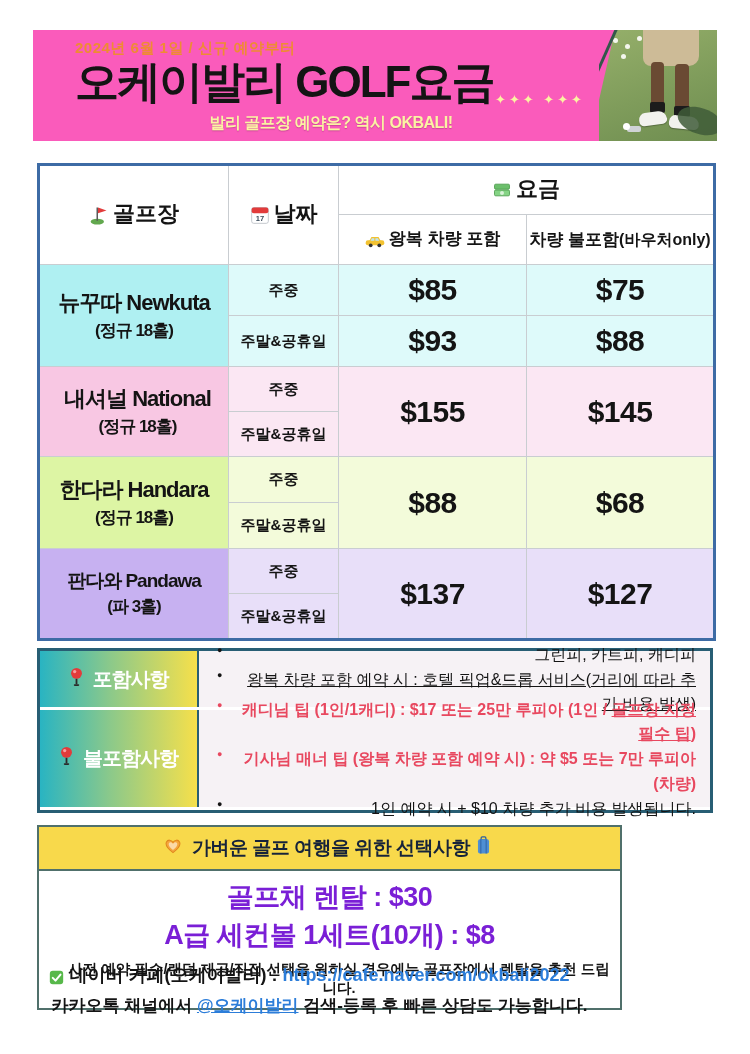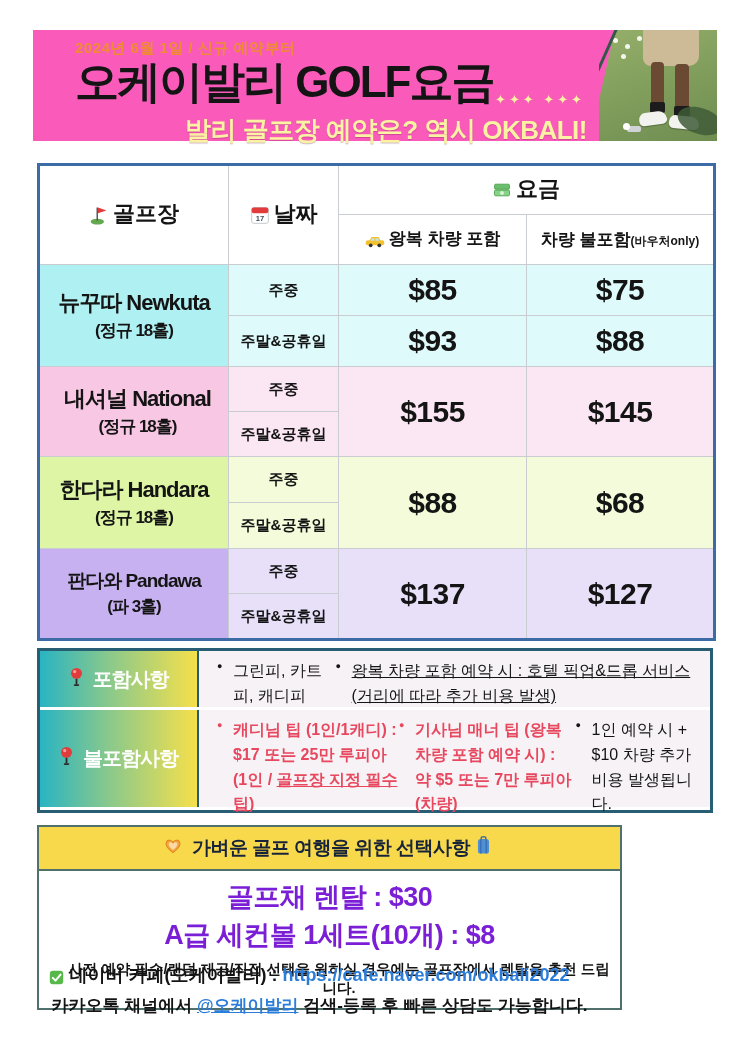--- a/index.html
+++ b/index.html
@@ -5,59 +5,59 @@
   * { margin:0; padding:0; box-sizing:border-box; }
   body { background:#e8e8e8; font-family:"Liberation Sans","DejaVu Sans",sans-serif; }
   .page { width:750px; height:1054px; background:#ffffff; position:relative; overflow:hidden; margin:0 auto; }
 
   
   .banner { position:absolute; left:33px; top:30px; width:684px; height:111px; display:flex; }
   .banner-pink { flex:1; background:#FA5BBB; position:relative; padding:9px 0 0 42px; }
   .banner-date { color:#EE8B33; font-weight:800; font-size:15px; letter-spacing:0.5px; }
   .banner-title { color:#141414; font-weight:900; font-size:44px; letter-spacing:-2px; line-height:1.05; margin-top:1px; }
   .banner-stars { position:absolute; right:14px; top:62px; color:#FBF3A3; font-size:13px; letter-spacing:3px; font-weight:700; }
-  .banner-sub { color:#FBF3A3; font-weight:900; font-size:26px; text-align:right; padding-right:12px; margin-top:8px; letter-spacing:-0.5px; text-shadow:0 1px 1px rgba(120,40,90,.35); }
+  .banner-sub { color:#FBF3A3; font-weight:900; font-size:16px; text-align:center; padding-right:12px; margin-top:8px; letter-spacing:-0.5px; text-shadow:0 1px 1px rgba(120,40,90,.35); }
   .banner-photo { width:118px; background:linear-gradient(160deg,#95af6a 0%,#7f9c5b 55%,#6e8d50 100%); position:relative; overflow:hidden; }
   .photo-sliver { position:absolute; left:0; top:0; width:16px; height:70px; background:#FA5BBB; clip-path:polygon(0 0,100% 0,0 100%); }
   .ball { position:absolute; width:5px; height:5px; border-radius:50%; background:#f4f6ee; }
   .shorts { position:absolute; left:44px; top:-4px; width:56px; height:40px; background:#cdbb97; border-radius:0 0 10px 8px; }
   .leg { position:absolute; background:#6a4a33; border-radius:4px; }
   .sock { position:absolute; background:#1c1c1c; border-radius:2px; }
   .shoe { position:absolute; background:#f2f2ee; border-radius:7px 9px 5px 5px; box-shadow:0 1px 1px rgba(0,0,0,.3); }
   .club-shaft { position:absolute; left:18px; top:-6px; width:3px; height:112px; background:#33584a; transform:rotate(24deg); transform-origin:top left; }
   .club-head { position:absolute; left:28px; top:96px; width:14px; height:6px; background:#cfd3d6; border-radius:2px; }
   .club-ball { position:absolute; left:24px; top:93px; width:7px; height:7px; border-radius:50%; background:#ffffff; }
   .shadow { position:absolute; left:78px; top:78px; width:46px; height:26px; background:#3f5c38; border-radius:50%; transform:rotate(18deg); opacity:.85; }
 
   
   table.price { position:absolute; left:37px; top:163px; width:676px; border-collapse:collapse; table-layout:fixed; }
   table.price td { border:1px solid #c9cdd1; text-align:center; vertical-align:middle; }
   table.price { border:3px solid #3D6BA5; }
   .hcell { background:#ffffff; font-weight:900; font-size:22px; color:#141414; }
   .subh { background:#ffffff; font-weight:900; font-size:17px; color:#141414; }
-  .subh .small { font-size:12px; font-weight:800; }
+  .subh .small { font-size:16px; font-weight:800; }
   .cname { font-weight:900; font-size:22px; color:#141414; letter-spacing:-1px; line-height:1.45; }
   .cname .holes { font-size:17px; font-weight:800; }
   .cname.sm { font-size:19px; }
   .dlabel { font-weight:800; font-size:15px; color:#141414; }
   .pval { font-weight:900; font-size:30px; color:#141414; letter-spacing:-0.5px; }
   .bg-r0 { background:#AFF0F2; } .tint-r0 { background:#DEFAFA; }
   .bg-r1 { background:#F8C7E3;padding-left:7px; } .tint-r1 { background:#FBE7F3; }
   .bg-r2 { background:#DDF5A4; } .tint-r2 { background:#F3FBDA; }
   .bg-r3 { background:#C7B1F1; } .tint-r3 { background:#E8DFF9; }
 
   .icon { display:inline-block; vertical-align:-4px; margin-right:4px; }
 
   
   .infobox { position:absolute; left:37px; top:648px; width:676px; height:165px; border:3px solid #285E74; }
   .inforow { display:flex; }
   .inforow.first { height:59px; border-bottom:3px solid #ffffff; }
   .inforow.second { height:97px; }
   .info-label { width:157px; background:linear-gradient(90deg,#29B4C2 0%,#8CC98A 45%,#F6E04B 100%); color:#ffffff; font-weight:900; font-size:20px; display:flex; align-items:center; justify-content:center; gap:5px; letter-spacing:-1px; flex:none; }
-  .info-content { flex:1; background:#F6F2F5; border-left:2px solid #285E74; padding:8px 14px 6px 18px; display:flex; flex-direction:row; justify-content:center; }
+  .info-content { flex:1; background:#F6F2F5; border-left:2px solid #285E74; padding:8px 14px 6px 18px; display:flex; flex-direction:column; justify-content:center;text-align:right; }
   .bullet { font-size:16px; color:#141414; line-height:1.55; position:relative; padding-left:16px; }
   .bullet::before { content:"●"; position:absolute; left:0; top:1px; font-size:9px; }
   .bullet.red { color:#E8485F; font-weight:800; }
   .bullet.red::before { color:#E8485F; }
   .bullet.bold { font-weight:400; }
   .u { text-decoration:underline; }
 
   
   .optbox { position:absolute; left:37px; top:825px; width:585px; }
   .opt-bar { height:46px; background:#F8D94B; border:2px solid #50706B; display:flex; align-items:center; justify-content:center; gap:6px; font-weight:900; font-size:19px; color:#16233a; letter-spacing:-0.5px; }

